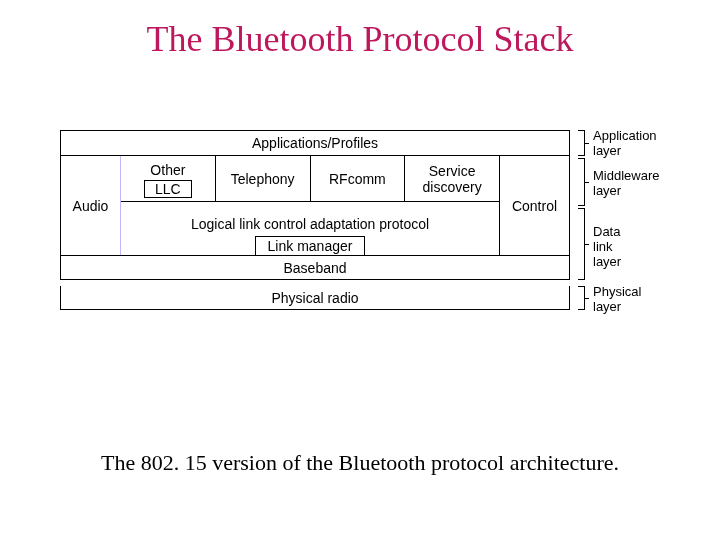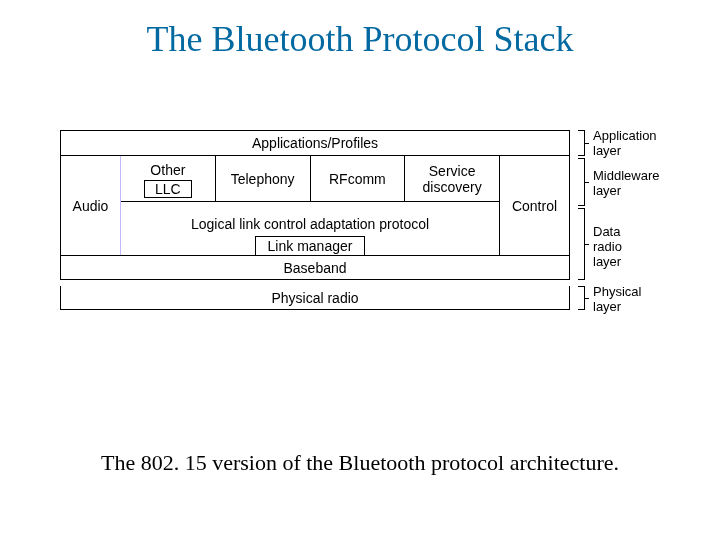--- a/index.html
+++ b/index.html
@@ -6,21 +6,21 @@
   body {
     margin: 0;
     width: 720px;
     height: 540px;
     background: #fff;
     font-family: "Times New Roman", Times, serif;
     color: #000;
     position: relative;
   }
   .title {
-    color: #0369a1;
+    color: #be185d;
     font-size: 36px;
     text-align: center;
     padding-top: 18px;
     font-weight: 400;
   }
   .caption {
     position: absolute;
     top: 450px;
     width: 100%;
     text-align: center;
@@ -232,21 +232,21 @@
   <div class="llabel l-mw">
     <span>Middleware</span><br>
     <span>layer</span>
   </div>
 
   <div class="brace b-dl">
       <div class="nub"></div>
     </div>
   <div class="llabel l-dl">
     <span>Data</span><br>
-    <span>radio</span><br>
+    <span>link</span><br>
     <span>layer</span>
   </div>
 
   <div class="brace b-phys">
       <div class="nub"></div>
     </div>
   <div class="llabel l-phys">
     <span>Physical</span><br>
     <span>layer</span>
   </div>

